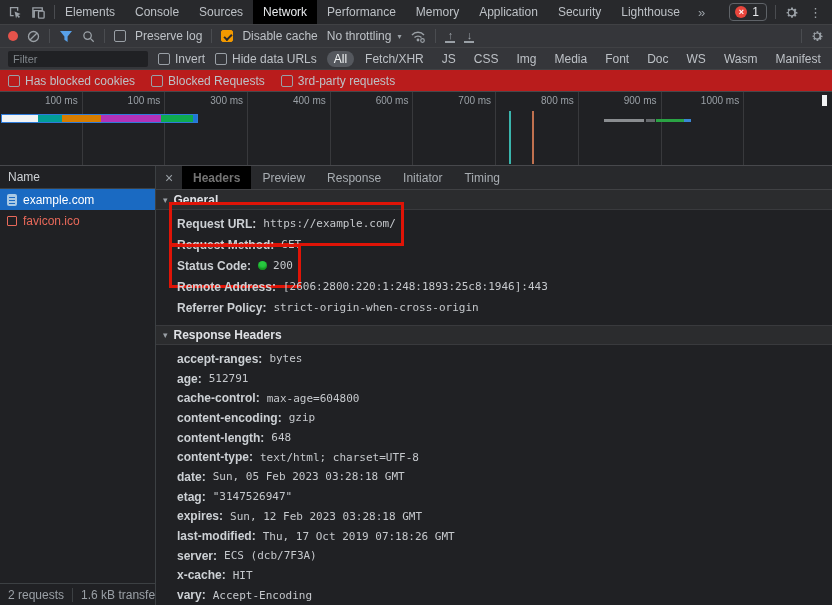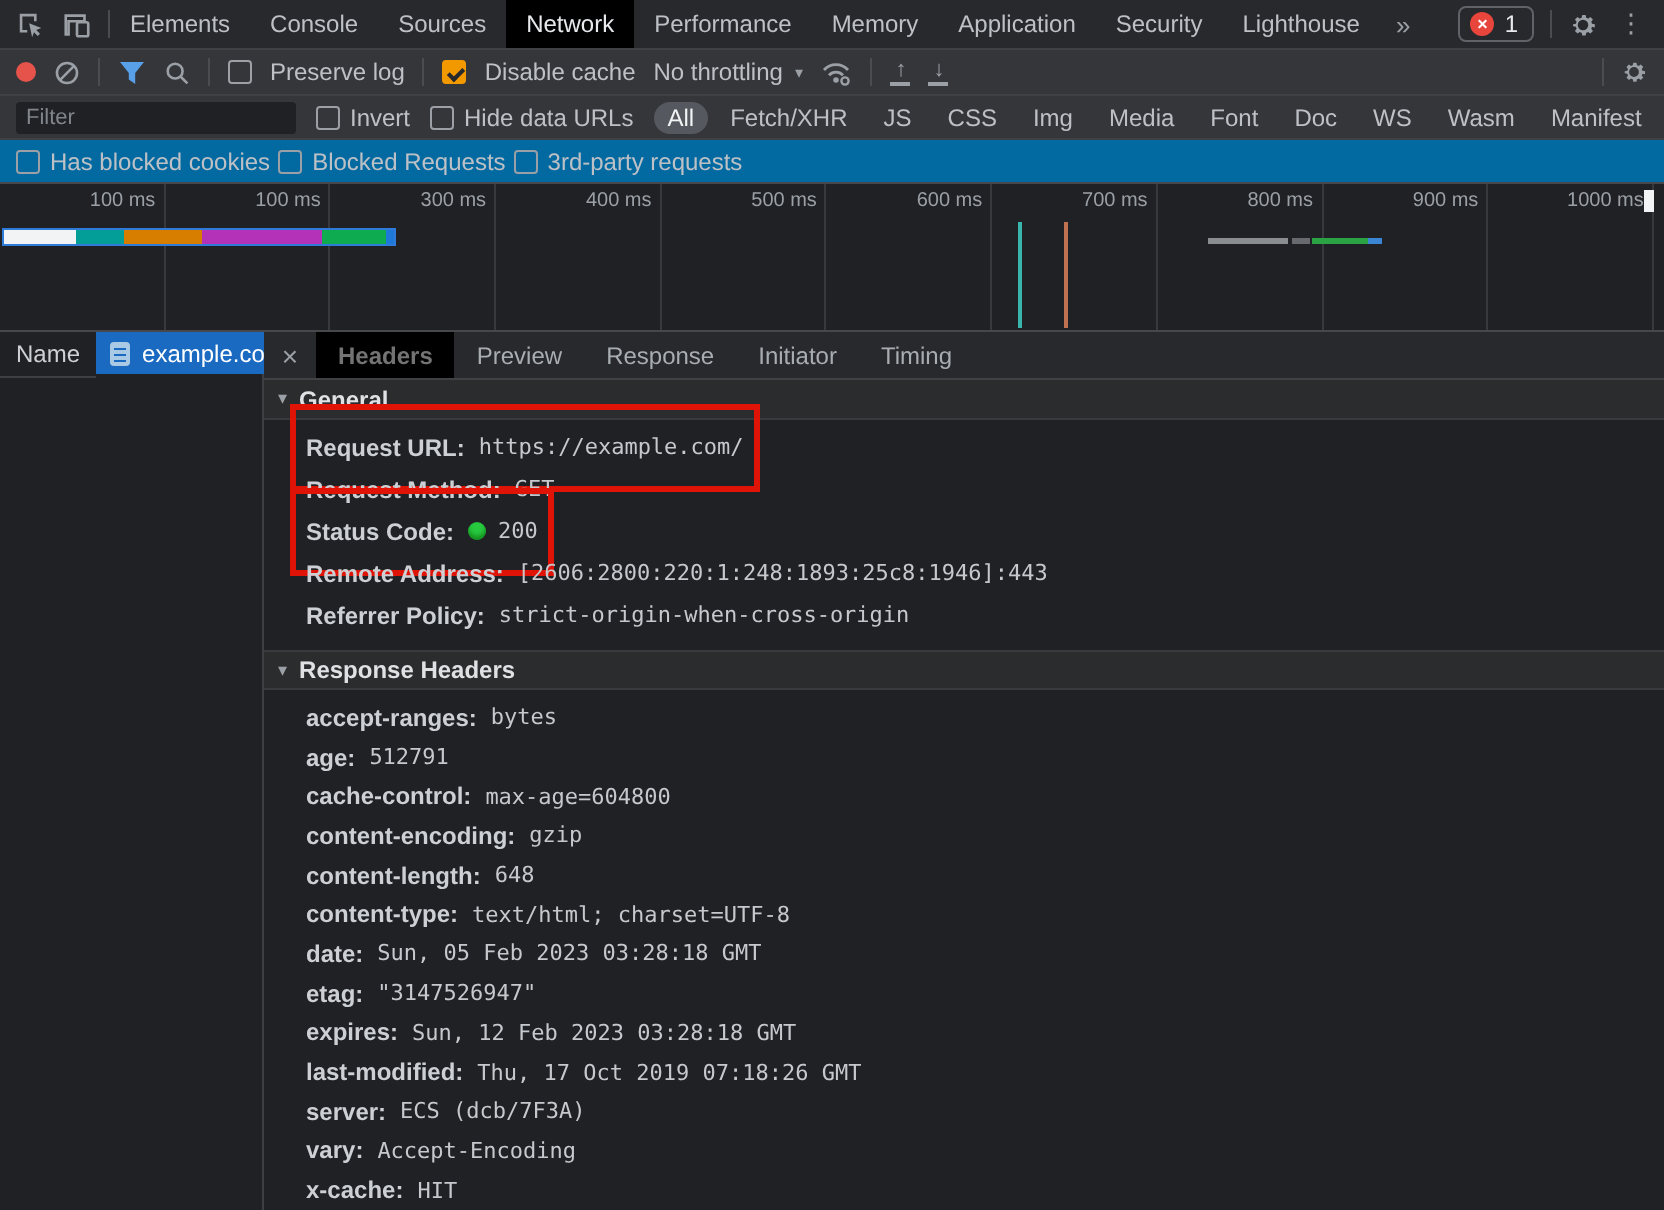--- a/index.html
+++ b/index.html
@@ -48,22 +48,22 @@
     display:flex; align-items:center; gap:10px; padding:0 8px; flex:0 0 auto; }
   .filter-input { width:140px; height:16px; background:#202124; border:none; outline:none;
     color:#bdc1c6; font:11px "Liberation Sans",sans-serif; padding:0 5px; border-radius:2px; }
   .filter-input::placeholder { color:#80868b; }
   .cb-group { display:flex; align-items:center; gap:5px; white-space:nowrap; }
   .chips { display:flex; align-items:center; gap:4px; }
   .chip { padding:1px 7px; border-radius:9px; color:#bdc1c6; white-space:nowrap; }
   .chip.active { background:#55585e; color:#f1f3f4; }
 
   
-  .opts-row { height:22px; background:#0369a1; border-bottom:1px solid #47484c;
-    display:flex; align-items:center; gap:4px; padding:0 8px; flex:0 0 auto; }
+  .opts-row { height:22px; background:#b91c1c; border-bottom:1px solid #47484c;
+    display:flex; align-items:center; gap:16px; padding:0 8px; flex:0 0 auto; }
 
   
   .timeline { height:74px; background:#202124; border-bottom:1px solid #47484c;
     position:relative; display:flex; flex:0 0 auto; }
   .tl-cell { width:82.7px; height:100%; border-right:1px solid #38393c;
     display:flex; justify-content:flex-end; padding:3px 4px 0 0;
     color:#9aa0a6; font-size:10px; flex:0 0 auto; }
   .ov-bar { position:absolute; left:1px; top:22px; height:9px; display:flex;
     border:1px solid #2f7bd9; }
   .seg { height:100%; }
@@ -78,22 +78,22 @@
   .ev-load { left:532px; background:#c0714f; }
   .wf { position:absolute; top:27px; height:3px; }
   .wf-gray { left:604px; width:40px; background:#8a8d90; }
   .wf-ltgray { left:646px; width:9px; background:#66696d; }
   .wf-green { left:656px; width:28px; background:#2aa344; }
   .wf-blue { left:684px; width:7px; background:#3a86d4; }
   .ov-handle { position:absolute; right:5px; top:3px; width:5px; height:11px; background:#f1f3f4; }
 
   
   .content { flex:1; display:flex; min-height:0; }
-  .left-panel { width:132px; flex:0 0 auto; border-right:1px solid #3c4043;
-    display:flex; flex-direction:row; background:#202124; }
+  .left-panel { width:156px; flex:0 0 auto; border-right:1px solid #3c4043;
+    display:flex; flex-direction:column; background:#202124; }
   .name-header { height:23px; flex:0 0 auto; border-bottom:1px solid #3c4043;
     display:flex; align-items:center; padding:0 8px; color:#cdd1d5; }
   .req-row { height:21px; flex:0 0 auto; display:flex; align-items:center; gap:6px;
     padding:0 7px; white-space:nowrap; overflow:hidden; }
   .req-row.selected { background:#1a6ac2; color:#fff; }
   .req-row.error { color:#e8695a; }
   .req-icon { width:10px; height:12px; flex:0 0 auto; }
   .req-icon.document { border-radius:2px;
     background:
       linear-gradient(#1a6ac2,#1a6ac2) 2px 3px/6px 1px no-repeat,
@@ -307,23 +307,20 @@
       </div>
 
       <div class="tl-cell">
         <span>300 ms</span>
       </div>
 
       <div class="tl-cell">
         <span>400 ms</span>
       </div>
 
-      <div class="tl-cell">
-        <span>500 ms</span>
-      </div>
 
       <div class="tl-cell">
         <span>600 ms</span>
       </div>
 
       <div class="tl-cell">
         <span>700 ms</span>
       </div>
 
       <div class="tl-cell">
@@ -495,26 +492,26 @@
               <span class="hname">last-modified:</span>
               <span class="hvalue">Thu, 17 Oct 2019 07:18:26 GMT</span>
             </div>
 
             <div class="rh-row">
               <span class="hname">server:</span>
               <span class="hvalue">ECS (dcb/7F3A)</span>
             </div>
 
             <div class="rh-row">
+              <span class="hname">x-cache:</span>
+              <span class="hvalue">HIT</span>
+            </div>
+
+            <div class="rh-row">
               <span class="hname">vary:</span>
               <span class="hvalue">Accept-Encoding</span>
-            </div>
-
-            <div class="rh-row">
-              <span class="hname">x-cache:</span>
-              <span class="hvalue">HIT</span>
             </div>
 
         </div>
       </div>
     </div>
   </div>
 </div>
 
 </body></html>

